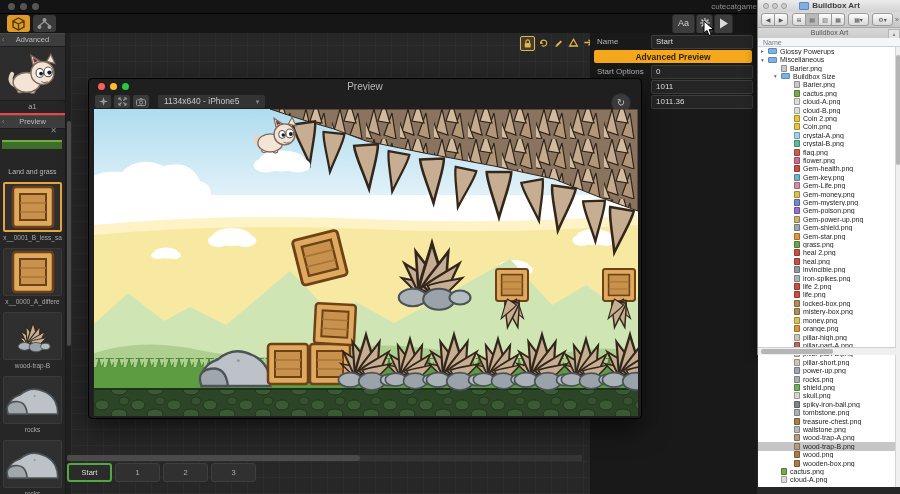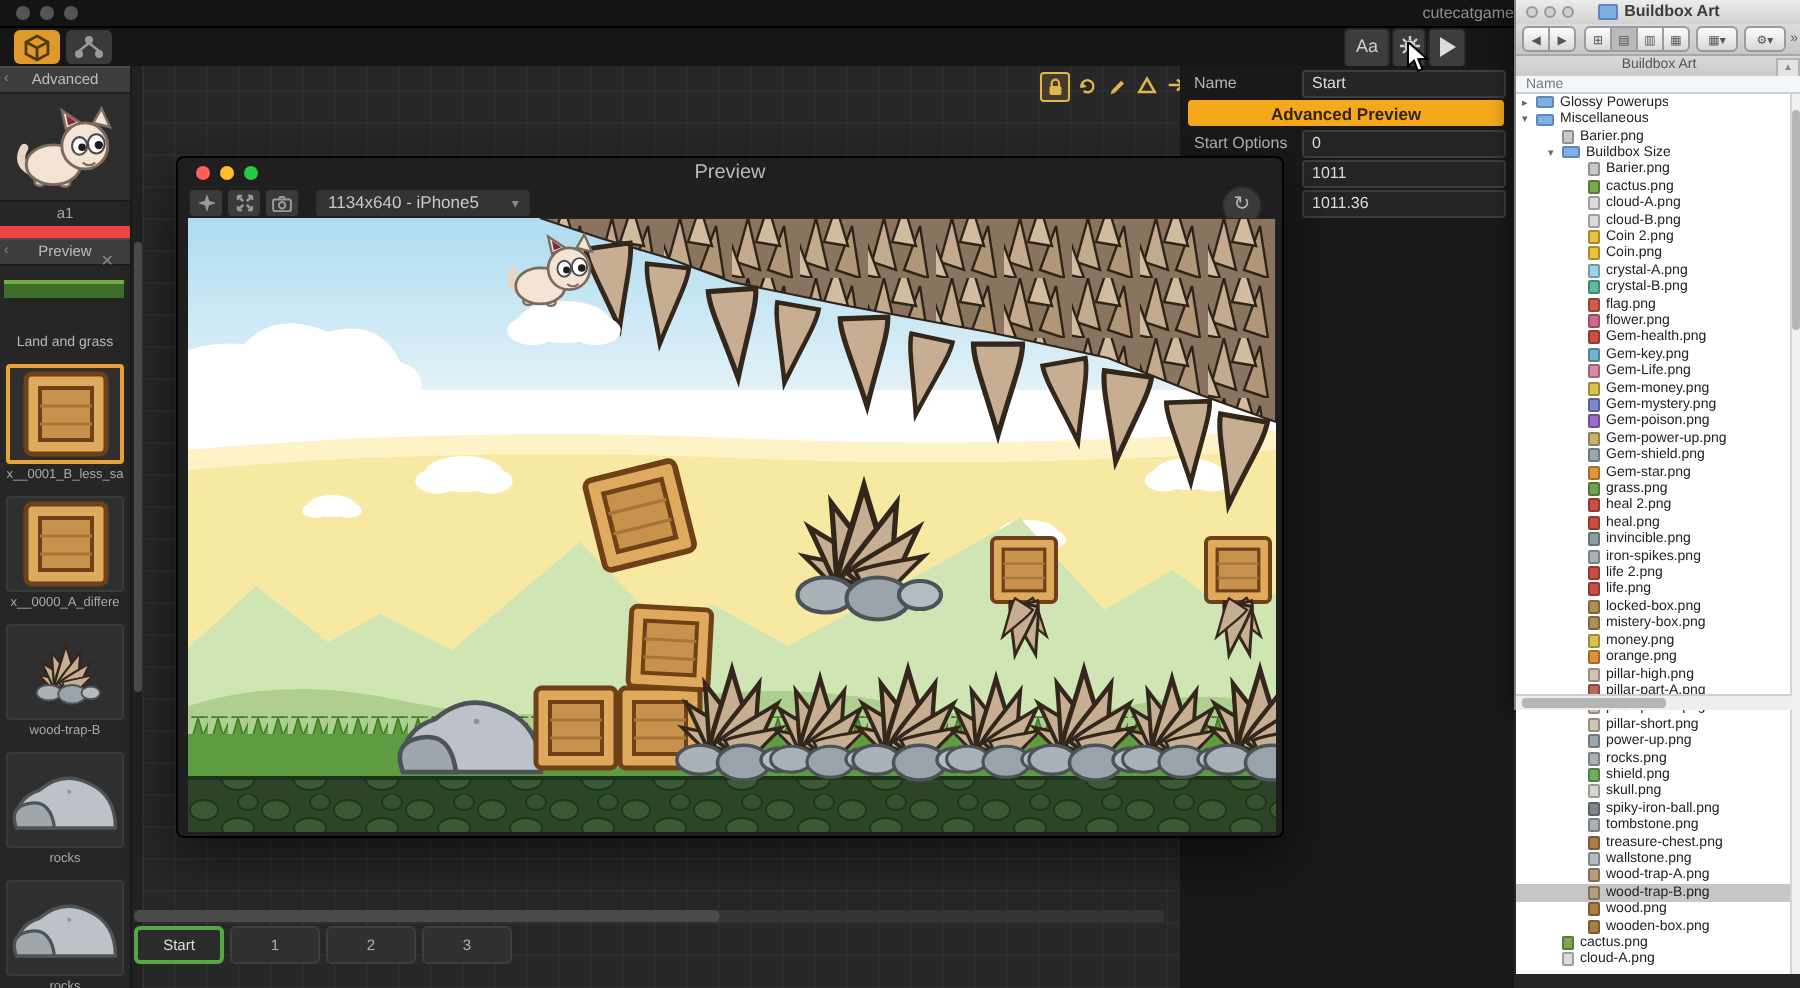--- a/index.html
+++ b/index.html
@@ -15,21 +15,21 @@
   .modebtn.active{background:#e09a2b;}
   .rightbtn{position:absolute;top:0;height:18px;border-radius:3px;background:#3d3d3d;border:1px solid #2a2a2a;
             color:#cfcfcf;font-size:9px;text-align:center;line-height:17px;}
 
   
   .sidebar{position:absolute;left:0;top:33px;width:65px;height:461px;background:#262626;}
   .shead{height:12px;background:#3d3d3d;border-top:1px solid #4a4a4a;border-bottom:1px solid #1d1d1d;
          font-size:7.5px;color:#bdbdbd;text-align:center;line-height:12px;position:relative;}
   .shead .chev{position:absolute;left:2px;top:0;color:#8a8a8a;font-size:7px;}
   .charthumb{height:53px;background:#2d2d2d;border-bottom:1px solid #1d1d1d;display:flex;align-items:center;justify-content:center;}
-  .charname{height:12px;font-size:7.5px;color:#a9a9a9;text-align:center;line-height:12px;border-bottom:6px solid #ef4444;}
+  .charname{height:12px;font-size:7.5px;color:#a9a9a9;text-align:center;line-height:12px;border-bottom:2px solid #ef4444;}
   .objx{position:absolute;right:8px;top:93px;color:#8a8a8a;font-size:8px;}
   .grassstrip{position:absolute;left:2px;top:107px;width:60px;height:7px;background:#3f6d2a;border-top:2px solid #6fae3f;}
   .grouplabel{position:absolute;left:0;top:135px;width:65px;font-size:7px;color:#b8b8b8;text-align:center;}
   .sitems{position:absolute;left:0;top:149px;width:65px;}
   .sitem{margin:0 0 6px 0;}
   .sitem .thumb{margin:0 3px;height:46px;background:#2f2f2f;border:1px solid #3a3a3a;border-radius:2px;
                 display:flex;align-items:center;justify-content:center;overflow:hidden;}
   .sitem.selected .thumb{border:2px solid #e8a33d;}
   .sitem .slabel{height:9px;margin-top:1px;font-size:6.5px;color:#a9a9a9;text-align:center;line-height:9px;
                  white-space:nowrap;overflow:hidden;}

